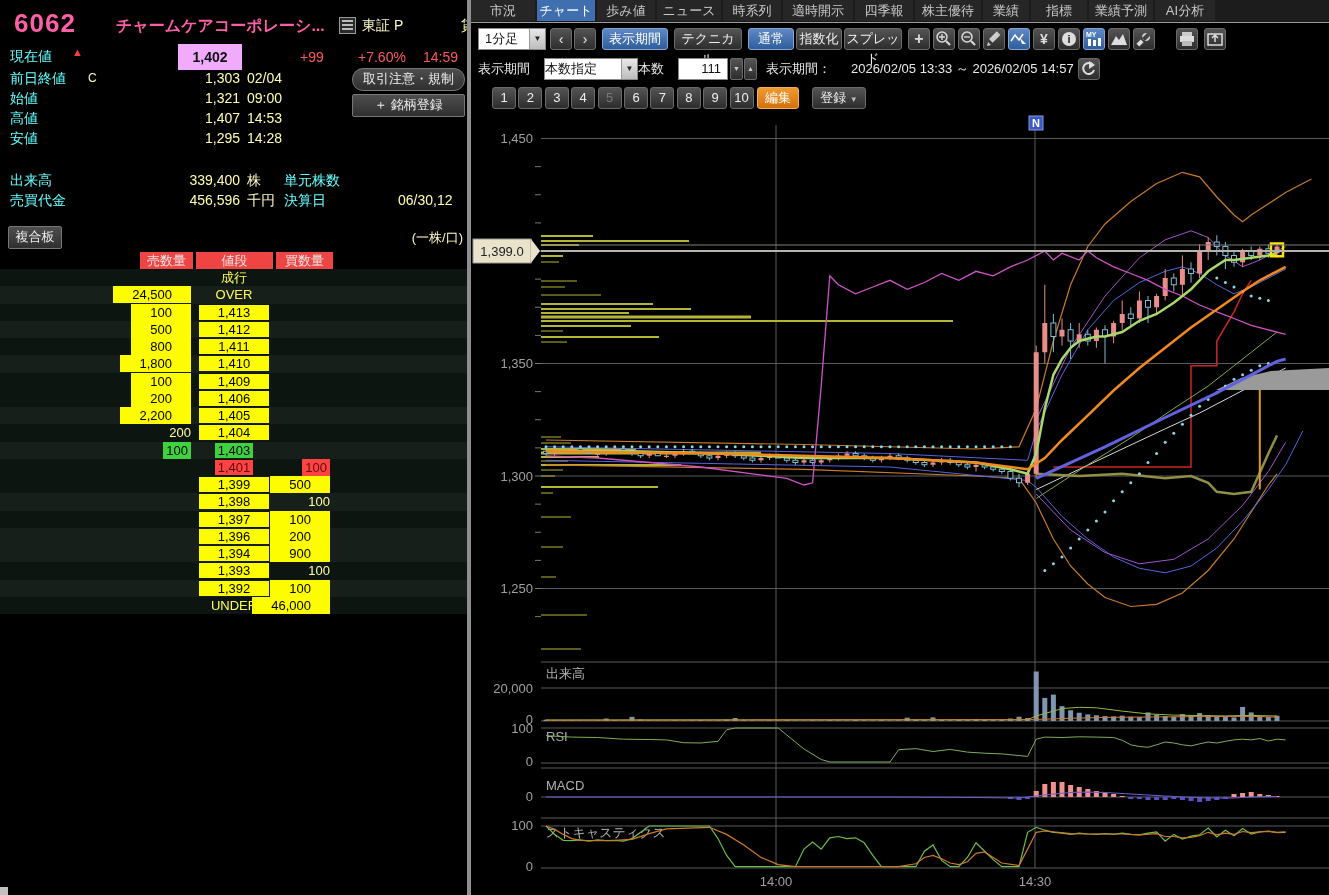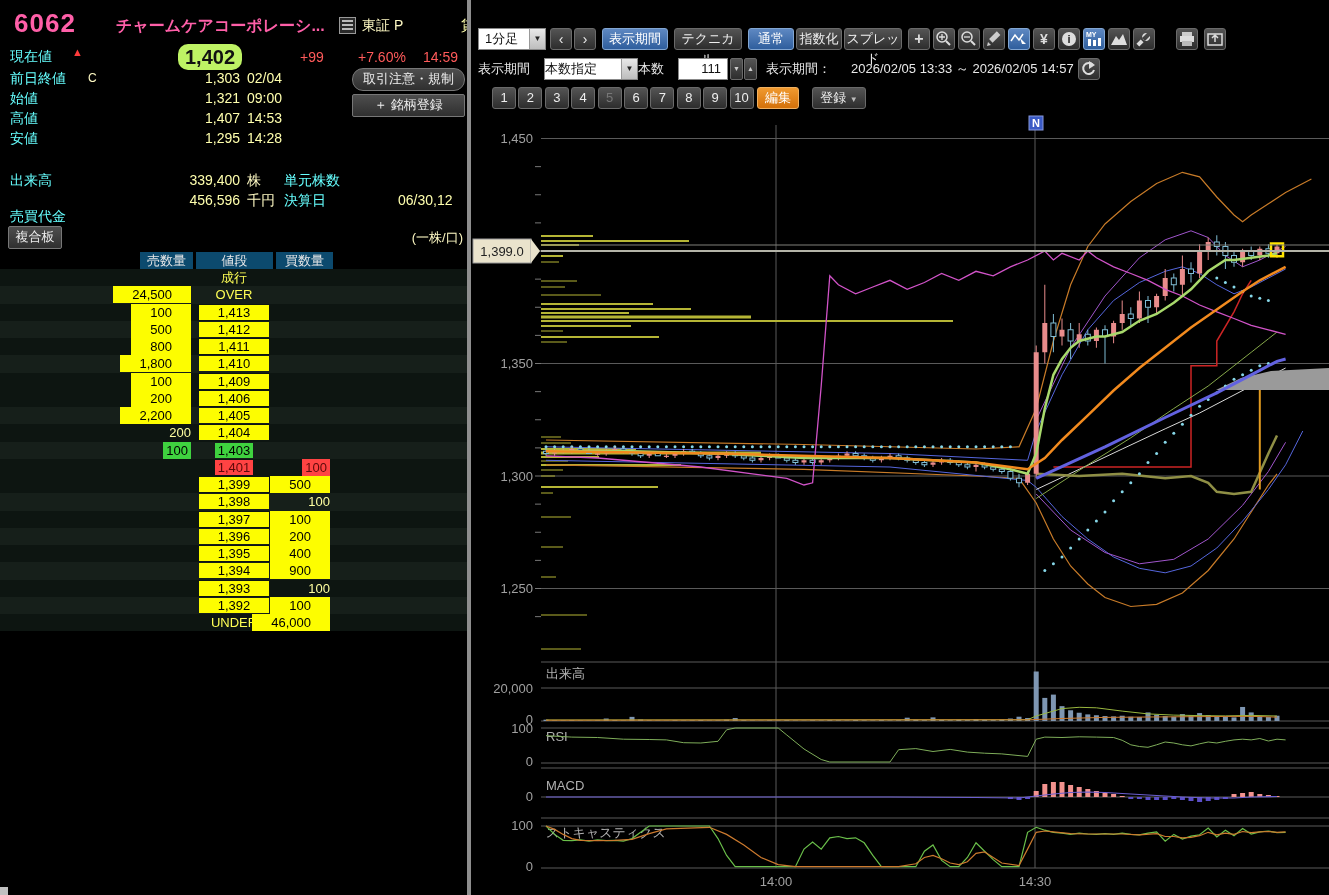--- a/index.html
+++ b/index.html
@@ -8,26 +8,26 @@
   .abs{position:absolute;}
   
   #lp{position:absolute;left:0;top:0;width:467px;height:895px;background:#000;overflow:hidden;}
   .cyan{color:#66ffff;}
   .pale{color:#ffffad;}
   .pink{color:#ff5fa8;}
   .red{color:#ff5a5a;}
   .white{color:#fef9c3;}
   .code{font-size:26px;font-weight:bold;letter-spacing:1px;}
   .stkname{font-size:16px;font-weight:bold;}
-  .pricebox{background:#bef264;color:#111;font-size:20px;font-weight:bold;text-align:center;line-height:26px;border-radius:10px;}
+  .pricebox{background:#f0abfc;color:#111;font-size:14px;font-weight:bold;text-align:center;line-height:26px;}
   .gbtn{background:linear-gradient(#4e4e4e,#2f2f2f);border:1px solid #777;border-radius:2px;
         color:#eee;text-align:center;line-height:19px;font-size:13px;}
   .docicon{width:15px;height:15px;background:#2a2a2a;border:1px solid #999;display:inline-block;}
   .docicon i{display:block;height:2px;background:#bbb;margin:2px 2px 0 2px;}
-  .hlabel{position:absolute;top:252px;height:17px;line-height:17px;text-align:center;color:#e8e8e8;background:#0c4a6e;}
+  .hlabel{position:absolute;top:252px;height:17px;line-height:17px;text-align:center;color:#e8e8e8;background:#ef4444;}
   .brow{position:relative;height:17.25px;line-height:17px;font-size:13px;}
   .brow.odd{background:#161f1a;} .brow.even{background:#0d1511;}
   .cs{position:absolute;right:276px;} .cp{position:absolute;left:196px;width:76px;text-align:center;}
   .cb{position:absolute;right:137px;}
   .hy{background:#fdfd00;color:#000;padding:0 19px;}
   .hg{background:#3fd23f;color:#000;padding:0 3px;}
   .hr{background:#ff4343;color:#5d0a0a;padding:0 3px;}
   .ty{color:#ffff55;} .tn{color:#ffffa0;}
   
   #divider{position:absolute;left:467px;top:0;width:4px;height:895px;background:#8e8e8e;}
@@ -90,21 +90,21 @@
     </div>
 
   <div class="abs gbtn" style="left:352px;top:68px;width:111px;height:21px;border-radius:11px;">取引注意・規制</div>
   <div class="abs gbtn" style="left:352px;top:94px;width:111px;height:21px;"><span>＋</span> <span>銘柄登録</span></div>
 
   <div class="abs cyan" style="left:10px;top:172px;font-size:14px;">出来高</div>
   <div class="abs pale" style="left:120px;top:172px;width:120px;text-align:right;font-size:14px;">339,400</div>
   <div class="abs white" style="left:247px;top:172px;font-size:14px;">株</div>
   <div class="abs cyan" style="left:284px;top:172px;font-size:14px;">単元株数</div>
 
-  <div class="abs cyan" style="left:10px;top:192px;font-size:14px;margin-top:16px;">売買代金</div>
+  <div class="abs cyan" style="left:10px;top:192px;font-size:14px;">売買代金</div>
   <div class="abs pale" style="left:120px;top:192px;width:120px;text-align:right;font-size:14px;">456,596</div>
   <div class="abs white" style="left:247px;top:192px;font-size:14px;">千円</div>
   <div class="abs cyan" style="left:284px;top:192px;font-size:14px;">決算日</div>
   <div class="abs pale" style="left:398px;top:192px;font-size:14px;">06/30,12</div>
 
   <div class="abs gbtn" style="left:8px;top:226px;width:52px;height:21px;">複合板</div>
   <div class="abs white" style="left:340px;top:229px;width:123px;text-align:right;">(一株/口)</div>
 
   <div class="hlabel" style="left:140px;width:53px;">売数量</div>
   <div class="hlabel" style="left:196px;width:77px;">値段</div>
@@ -167,24 +167,20 @@
         <span class="cb tn">100</span>
       </div>
       <div class="brow even">
         <span class="cp"><span class="hy">1,397</span></span>
         <span class="cb hy">100</span>
       </div>
       <div class="brow odd">
         <span class="cp"><span class="hy">1,396</span></span>
         <span class="cb hy">200</span>
       </div>
-      <div class="brow even">
-        <span class="cp"><span class="hy">1,395</span></span>
-        <span class="cb hy">400</span>
-      </div>
       <div class="brow odd">
         <span class="cp"><span class="hy">1,394</span></span>
         <span class="cb hy">900</span>
       </div>
       <div class="brow even">
         <span class="cp"><span class="hy">1,393</span></span>
         <span class="cb tn">100</span>
       </div>
       <div class="brow odd">
         <span class="cp"><span class="hy">1,392</span></span>
@@ -194,20 +190,34 @@
         <span class="cp"><span class="ty">UNDER</span></span>
         <span class="cb hy">46,000</span>
       </div>
     </div>
 </div>
 
 <div id="divider"></div>
 <div id="grip"></div>
 
 <div id="rp">
+  <div id="tabs">
+      <div class="tab" style="width: 64px;">市況</div>
+      <div class="tab active" style="width: 58px;">チャート</div>
+      <div class="tab" style="width: 58px;">歩み値</div>
+      <div class="tab" style="width: 64px;">ニュース</div>
+      <div class="tab" style="width: 58px;">時系列</div>
+      <div class="tab" style="width: 70px;">適時開示</div>
+      <div class="tab" style="width: 58px;">四季報</div>
+      <div class="tab" style="width: 66px;">株主優待</div>
+      <div class="tab" style="width: 46px;">業績</div>
+      <div class="tab" style="width: 56px;">指標</div>
+      <div class="tab" style="width: 64px;">業績予測</div>
+      <div class="tab" style="width: 60px;">AI分析</div>
+    </div>
 
   <div class="wsel" style="left:7px;top:28px;width:68px;padding-left:6px;">
     <span>1分足</span><span class="arr">▼</span></div>
   <div class="tbtn" style="left:79px;top:28px;width:22px;font-size:14px;">‹</div>
   <div class="tbtn" style="left:103px;top:28px;width:22px;font-size:14px;">›</div>
   <div class="tbtn blue" style="left:131px;top:28px;width:66px;">表示期間</div>
   <div class="tbtn" style="left:203px;top:28px;width:68px;">テクニカル</div>
   <div class="tbtn blue" style="left:277px;top:28px;width:46px;">通常</div>
   <div class="tbtn" style="left:325px;top:28px;width:46px;">指数化</div>
   <div class="tbtn" style="left:373px;top:28px;width:58px;">スプレッド</div>

